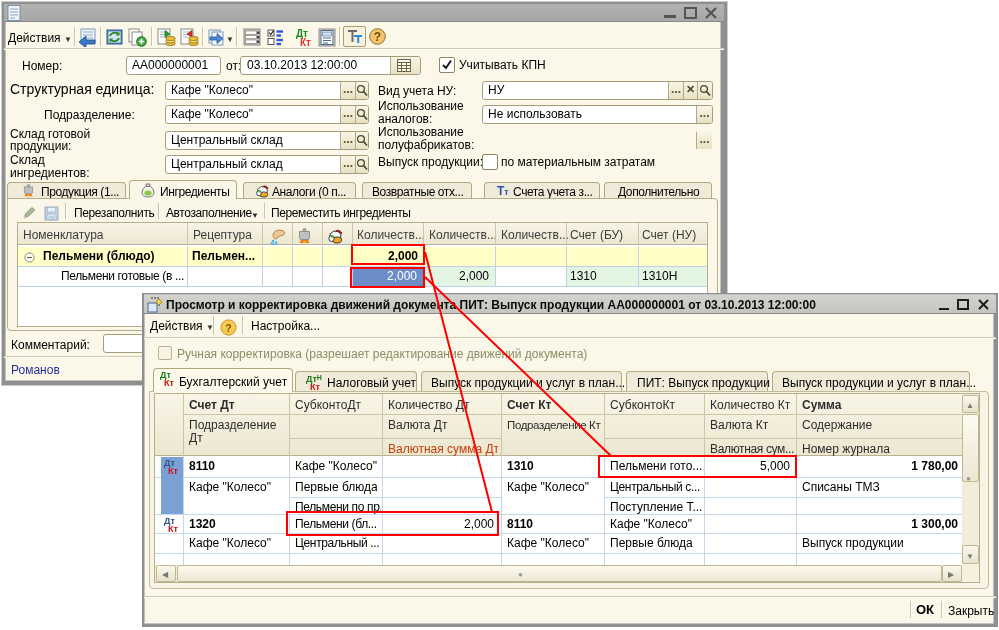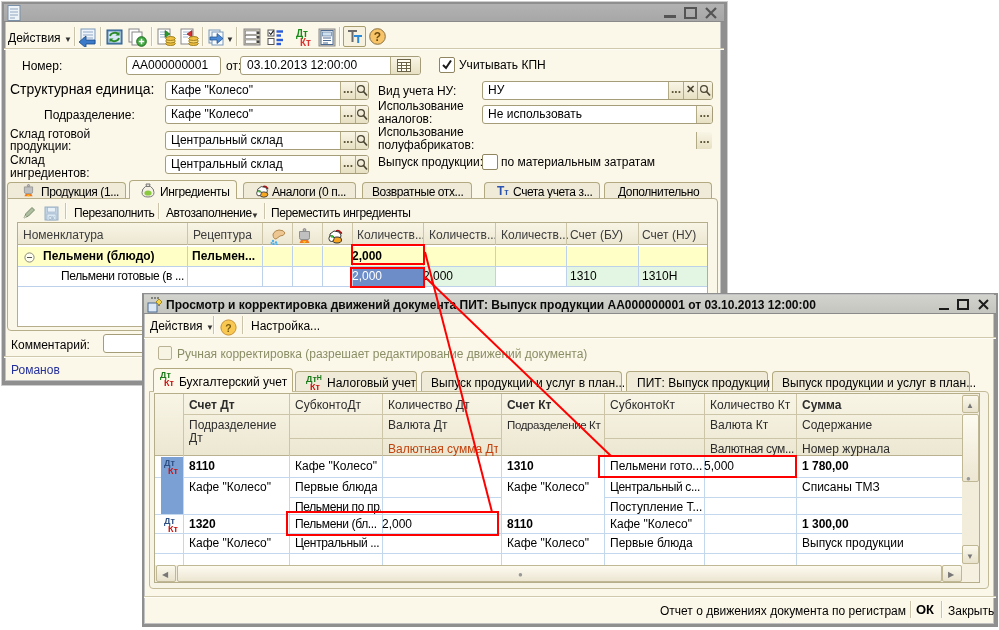--- a/index.html
+++ b/index.html
@@ -3,21 +3,21 @@
 <style>
 *{margin:0;padding:0;box-sizing:border-box;}
 html,body{width:999px;height:630px;}
 body{position:relative;overflow:hidden;font-family:"Liberation Sans",sans-serif;font-size:12px;background:#ffffff;color:#000;}
 .abs{position:absolute;}
 .lbl{position:absolute;white-space:nowrap;line-height:14px;}
 .inp{position:absolute;background:#fff;border:1px solid #a59c79;border-radius:3px;height:19px;line-height:17px;padding-left:5px;white-space:nowrap;overflow:hidden;}
 .sep{position:absolute;width:1px;background:#cbc4aa;box-shadow:1px 0 0 #fffef6;}
 .hsep{position:absolute;height:1px;background:#d0c9ae;box-shadow:0 1px 0 #fffef6;}
 .cell{position:absolute;white-space:nowrap;overflow:hidden;line-height:19px;}
-.r{}
+.r{text-align:right;}
 .b{font-weight:bold;}
 .tight{letter-spacing:-0.35px;}
 .ls{letter-spacing:-0.4px;}
 svg.ico{position:absolute;}
 </style></head>
 <body>
 
 <div class="abs" id="w1" style="left:0;top:0;width:999px;height:630px;">
 <div class="abs" style="left:2px;top:2px;width:725px;height:383px;background:#fcf8e9;border-style:solid;border-color:#8f8f8f;border-width:2px 6px 4px 3px;box-shadow:inset 0 0 0 1px #c2c2c2,0 0 0 1px #cdcdcd;"></div>
 
@@ -468,21 +468,20 @@
 <div class="abs" style="left:156px;top:565px;width:20px;height:17px;background:linear-gradient(#fbf8ec,#e8e2cc);border:1px solid #c0b794;border-radius:2px;"></div>
 <div class="lbl" style="left:162px;top:568px;font-size:8px;color:#777;">◀</div>
 <div class="abs" style="left:177px;top:565px;width:765px;height:17px;background:linear-gradient(#fdfaf0,#ece6d2);border:1px solid #c0b794;border-radius:2px;"></div>
 <div class="lbl" style="left:518px;top:568px;font-size:8px;color:#999;">●</div>
 <div class="abs" style="left:942px;top:565px;width:20px;height:17px;background:linear-gradient(#fbf8ec,#e8e2cc);border:1px solid #c0b794;border-radius:2px;"></div>
 <div class="lbl" style="left:948px;top:568px;font-size:8px;color:#777;">▶</div>
 </div>
 </div>
 
 <div class="hsep" style="left:144px;top:596px;width:852px;"></div>
-<div class="lbl" style="left:660px;top:604px;">Отчет о движениях документа по регистрам</div>
 <div class="sep" style="left:910px;top:601px;height:17px;"></div>
 <div class="lbl b" style="left:916px;top:603px;font-size:13px;">ОК</div>
 <div class="sep" style="left:941px;top:601px;height:17px;"></div>
 <div class="lbl" style="left:948px;top:604px;">Закрыть</div>
 </div>
 
 <svg class="abs" width="999" height="630" style="left:0;top:0;pointer-events:none;z-index:50;" viewBox="0 0 999 630">
 <line x1="425" y1="252" x2="492" y2="512" stroke="#fe0000" stroke-width="2"></line>
 <line x1="425" y1="277" x2="611" y2="456" stroke="#fe0000" stroke-width="2"></line>
 <rect x="352" y="245" width="72" height="19" fill="none" stroke="#fe0000" stroke-width="2"></rect>

